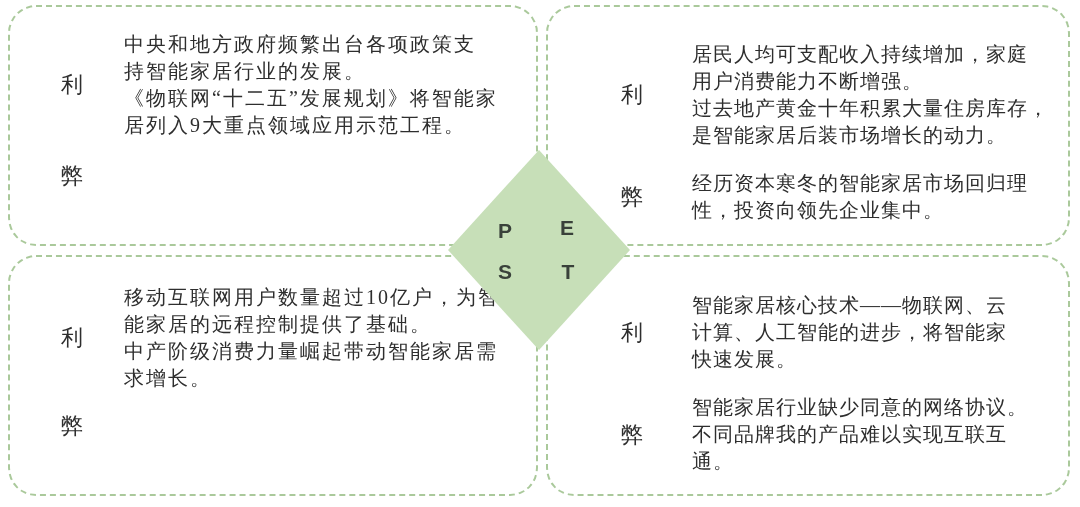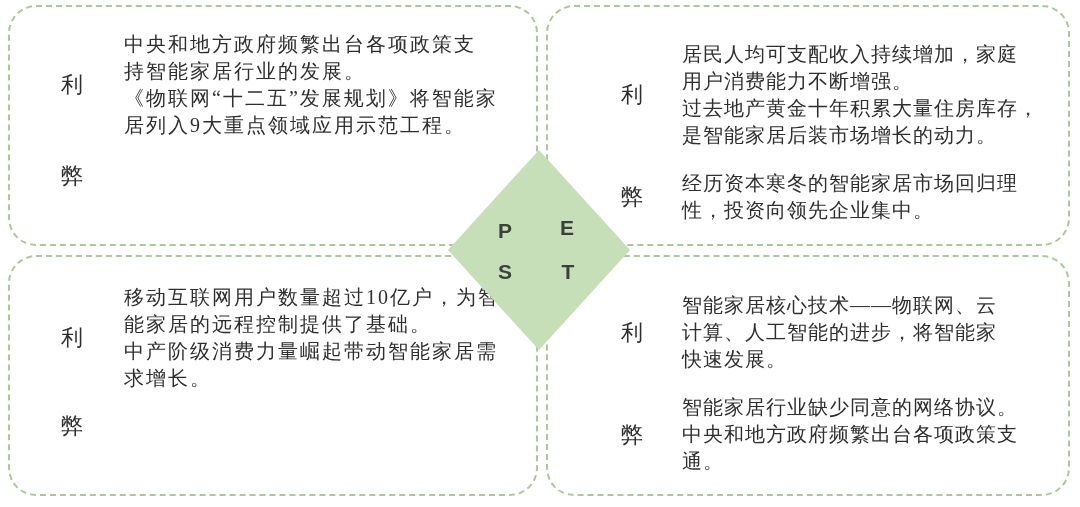--- a/index.html
+++ b/index.html
@@ -41,21 +41,21 @@
     text-align: center;
     font-size: 22px;
     line-height: 26px;
   }
   .content {
     white-space: pre-line;
     font-size: 20px;
     line-height: 27px;
   }
   .left-col .content  { margin-left: 22px; letter-spacing: 2px; }
-  .right-col .content { margin-left: 20px; letter-spacing: 1px; font-family: Liberation Serif, serif; }
+  .right-col .content { margin-left: 30px; letter-spacing: 1px; font-family: Liberation Serif, serif; }
 
   #diamond {
     position: absolute;
     left: 448px;
     top: 150px;
     width: 182px;
     height: 200px;
     background: #c7dfb8;
     clip-path: polygon(50% 0%, 100% 50%, 50% 100%, 0% 50%);
     z-index: 2;
@@ -122,21 +122,21 @@
   <div class="box right-col" id="box-t">
     <div class="row pro-row">
       <div class="side-label">利</div>
       <div class="content">智能家居核心技术——物联网、云
 计算、人工智能的进步，将智能家
 快速发展。</div>
     </div>
     <div class="row con-row">
       <div class="side-label">弊</div>
       <div class="content">智能家居行业缺少同意的网络协议。
-中央和地方政府频繁出台各项政策支
+不同品牌我的产品难以实现互联互
 通。</div>
     </div>
   </div>
 
   <div id="diamond">
     <span class="pest-letter" id="letter-p">P</span>
     <span class="pest-letter" id="letter-e">E</span>
     <span class="pest-letter" id="letter-s">S</span>
     <span class="pest-letter" id="letter-t">T</span>
   </div>

